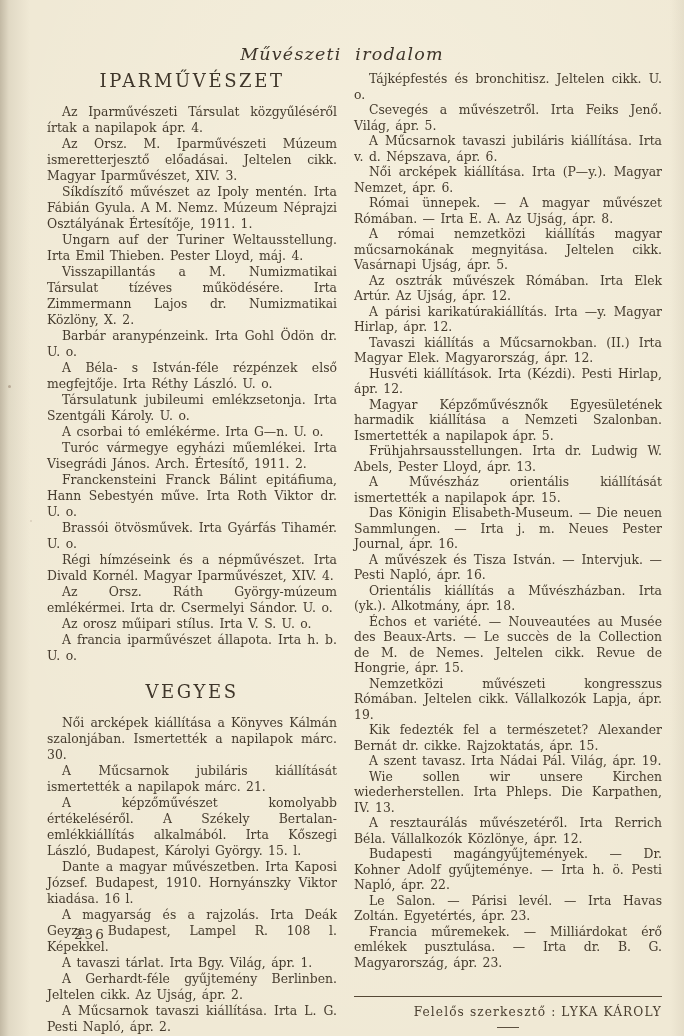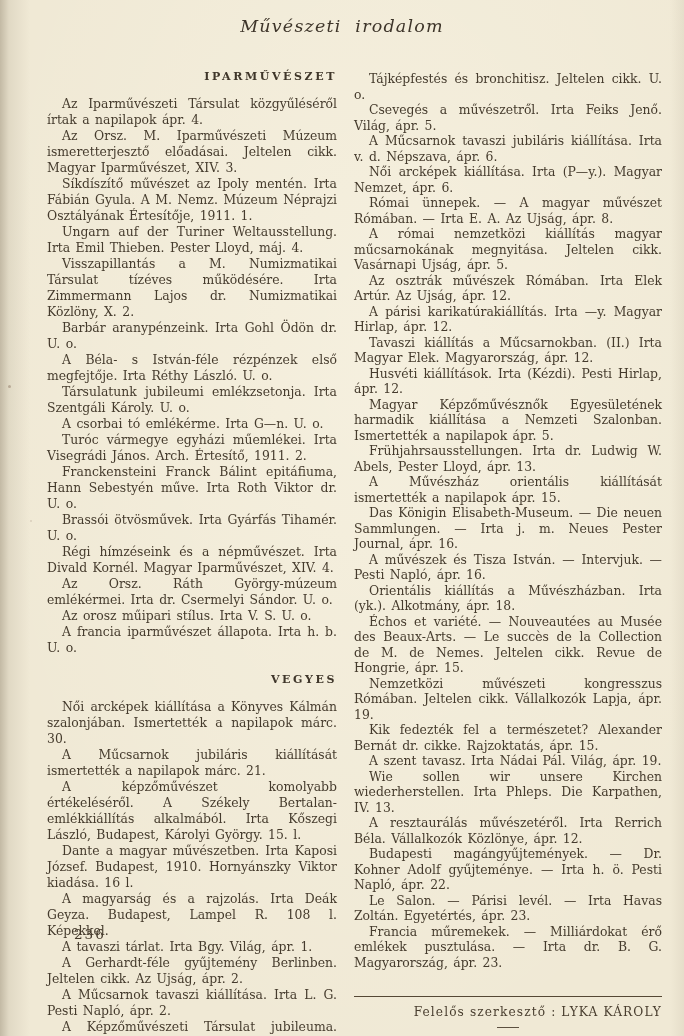--- a/index.html
+++ b/index.html
@@ -13,34 +13,34 @@
     background-image:
       linear-gradient(90deg, rgba(90,76,52,0.30) 0px, rgba(90,76,52,0.10) 9px, rgba(90,76,52,0) 30px),
       linear-gradient(270deg, rgba(90,76,52,0.07) 0px, rgba(90,76,52,0) 14px),
       radial-gradient(ellipse at 55% 35%, rgba(255,252,240,0.35), rgba(0,0,0,0) 75%);
   }
   .speck { position:absolute; border-radius:50%; background:rgba(110,80,60,0.35); }
   .speck.s1 { width:3px; height:3px; left:8px;  top:385px; }
   .speck.s2 { width:2px; height:2px; left:30px; top:520px; opacity:.5; }
   .speck.s3 { width:2px; height:2px; left:560px;top:700px; opacity:.4; }
 
-  .header { position:absolute; top:16px; left:0; width:100%; text-align:center; }
+  .header { position:absolute; top:44px; left:0; width:100%; text-align:center; }
   .header-title {
     font-style:italic; font-size:17.5px; letter-spacing:1.2px; word-spacing:7px;
     color:#3e352a;
   }
 
   .columns { position:absolute; top:66px; left:47px; width:615px; display:flex; gap:17px; }
   .col { min-width:0; }
   .col-left  { width:290px; }
   .col-right { width:308px; padding-top:5px; }
 
   .section-heading {
-    font-weight:bold; font-size:11px; letter-spacing:2.6px;
-    text-align:right; margin:4px 0 13px 0; color:#3f362a;
+    font-weight:normal; font-size:18px; letter-spacing:2.6px;
+    text-align:center; margin:4px 0 13px 0; color:#3f362a;
   }
   .section-heading.vegyes { margin-top:17px; }
 
   .entries p {
     margin:0; text-indent:15px; text-align:justify;
     font-size:12.4px; line-height:16.0px;
     word-spacing:1.5px;
   }
   .col-right .entries p { line-height:15.5px; }
 

